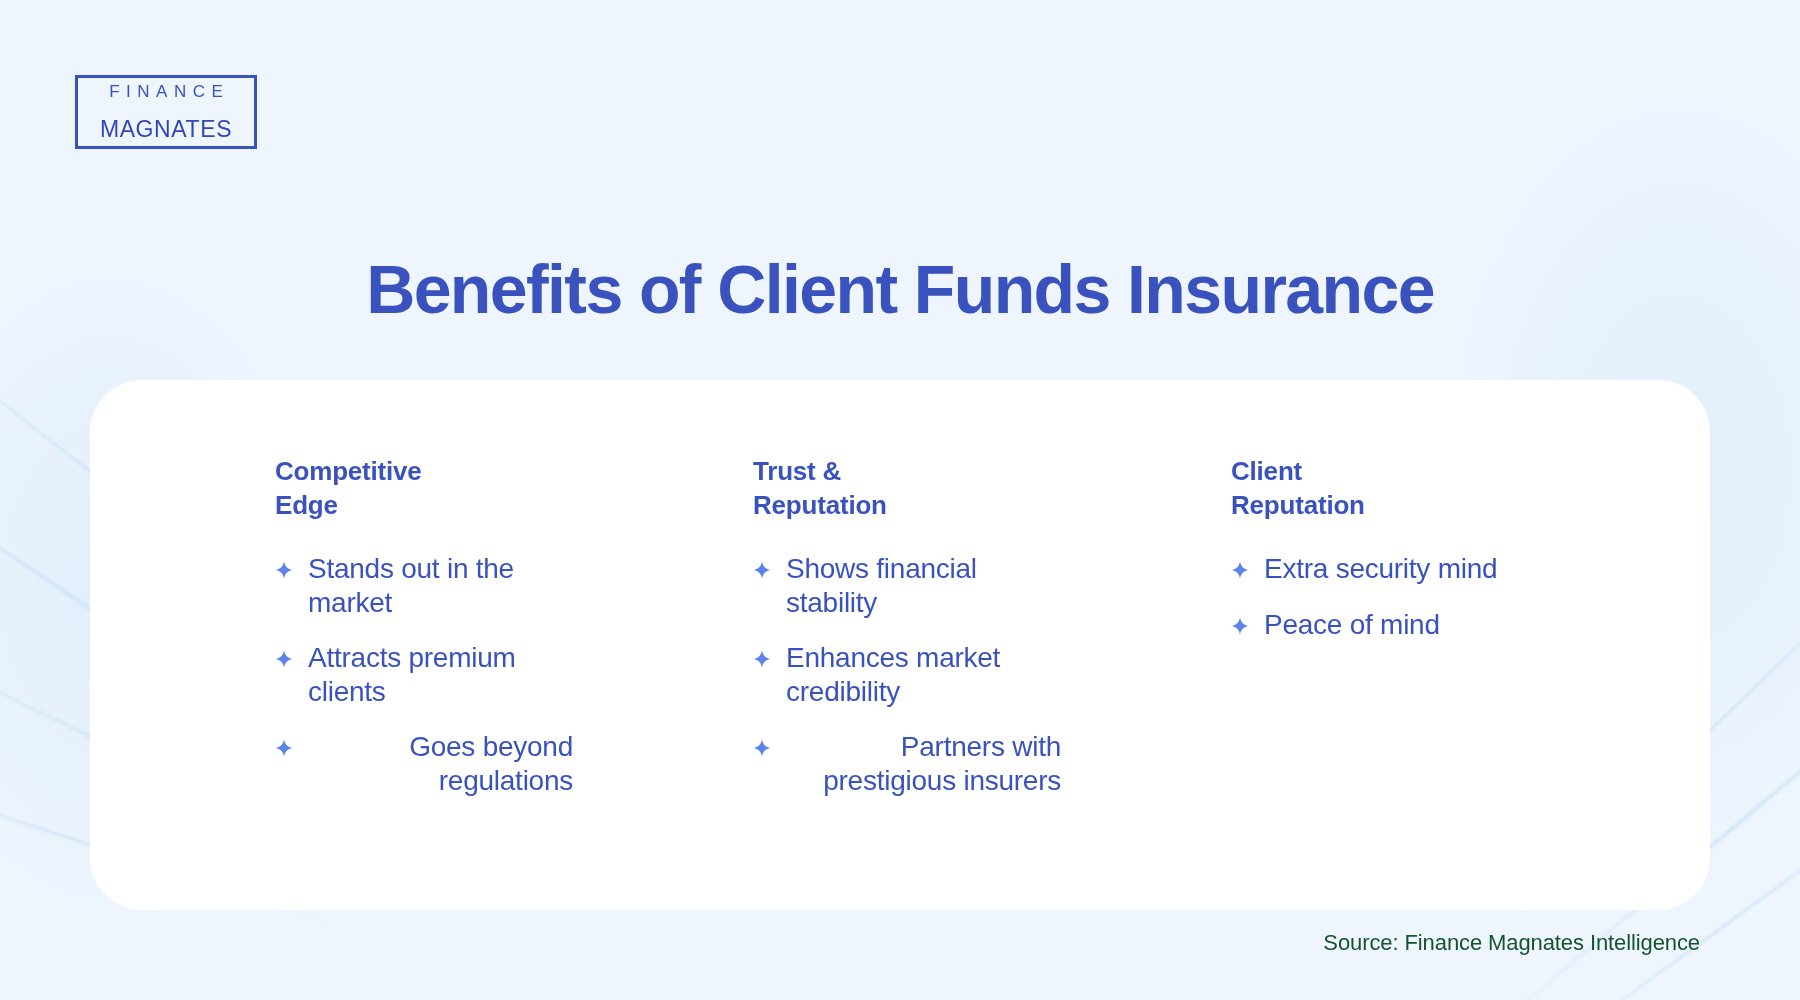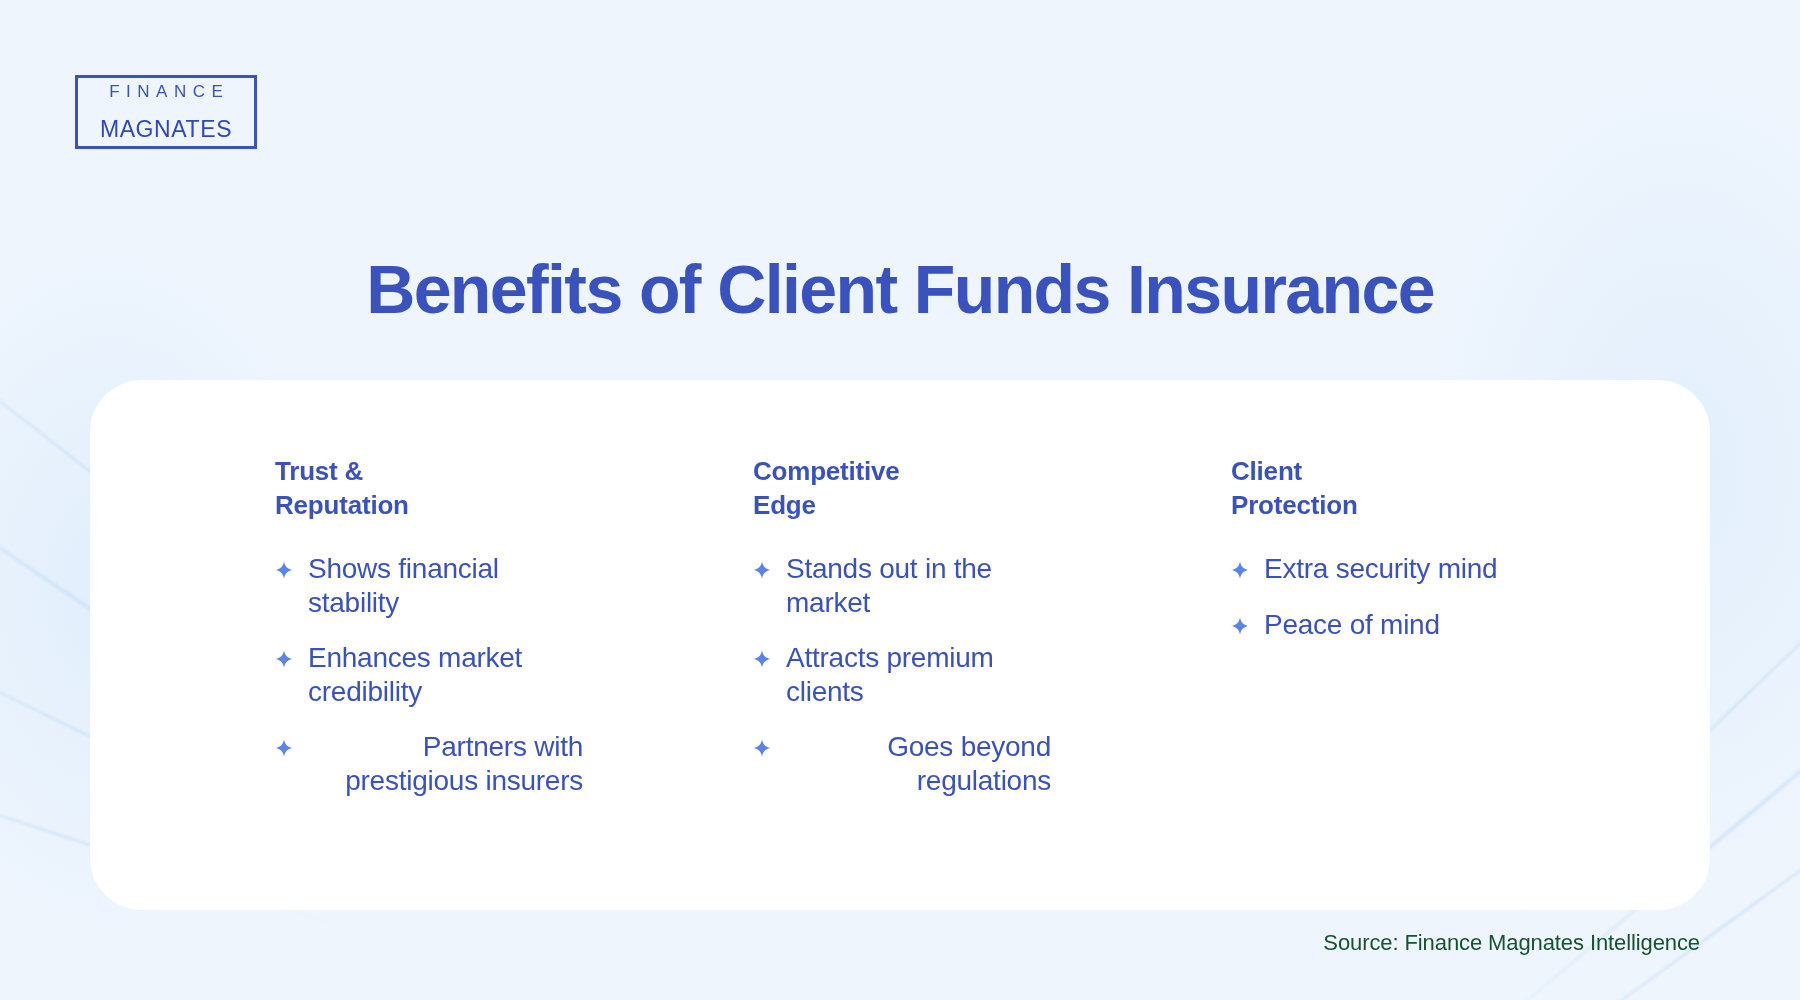--- a/index.html
+++ b/index.html
@@ -189,20 +189,50 @@
 <div class="logo">
   <div class="logo-top">FINANCE</div>
   <div class="logo-bottom">MAGNATES</div>
 </div>
 
 <h1 class="page-title">Benefits of Client Funds Insurance</h1>
 
 <div class="card">
   <div class="columns">
 
+    <div class="column col-1">
+      <div class="col-heading">Competitive Edge</div>
+      <ul class="bullet-list">
+        <li class="bullet-item">
+          <span class="bullet-icon">
+            <svg width="18" height="18" viewBox="0 0 24 24">
+                <path d="M12 0 C12.9 7.2 16.8 11.1 24 12 C16.8 12.9 12.9 16.8 12 24 C11.1 16.8 7.2 12.9 0 12 C7.2 11.1 11.1 7.2 12 0 Z" fill="#5b83e8"></path>
+              </svg>
+          </span>
+          <span class="bullet-text">Stands out in the market</span>
+        </li>
+        <li class="bullet-item">
+          <span class="bullet-icon">
+            <svg width="18" height="18" viewBox="0 0 24 24">
+                <path d="M12 0 C12.9 7.2 16.8 11.1 24 12 C16.8 12.9 12.9 16.8 12 24 C11.1 16.8 7.2 12.9 0 12 C7.2 11.1 11.1 7.2 12 0 Z" fill="#5b83e8"></path>
+              </svg>
+          </span>
+          <span class="bullet-text">Attracts premium clients</span>
+        </li>
+        <li class="bullet-item">
+          <span class="bullet-icon">
+            <svg width="18" height="18" viewBox="0 0 24 24">
+                <path d="M12 0 C12.9 7.2 16.8 11.1 24 12 C16.8 12.9 12.9 16.8 12 24 C11.1 16.8 7.2 12.9 0 12 C7.2 11.1 11.1 7.2 12 0 Z" fill="#5b83e8"></path>
+              </svg>
+          </span>
+          <span class="bullet-text">Goes beyond regulations</span>
+        </li>
+      </ul>
+    </div>
+
     <div class="column col-2">
       <div class="col-heading">Trust &amp; Reputation</div>
       <ul class="bullet-list">
         <li class="bullet-item">
           <span class="bullet-icon">
             <svg width="18" height="18" viewBox="0 0 24 24">
                 <path d="M12 0 C12.9 7.2 16.8 11.1 24 12 C16.8 12.9 12.9 16.8 12 24 C11.1 16.8 7.2 12.9 0 12 C7.2 11.1 11.1 7.2 12 0 Z" fill="#5b83e8"></path>
               </svg>
           </span>
           <span class="bullet-text">Shows financial stability</span>
@@ -219,68 +249,38 @@
           <span class="bullet-icon">
             <svg width="18" height="18" viewBox="0 0 24 24">
                 <path d="M12 0 C12.9 7.2 16.8 11.1 24 12 C16.8 12.9 12.9 16.8 12 24 C11.1 16.8 7.2 12.9 0 12 C7.2 11.1 11.1 7.2 12 0 Z" fill="#5b83e8"></path>
               </svg>
           </span>
           <span class="bullet-text">Partners with prestigious insurers</span>
         </li>
       </ul>
     </div>
 
-    <div class="column col-1">
-      <div class="col-heading">Competitive Edge</div>
+    <div class="column col-3">
+      <div class="col-heading">Client Reputation</div>
       <ul class="bullet-list">
         <li class="bullet-item">
           <span class="bullet-icon">
             <svg width="18" height="18" viewBox="0 0 24 24">
                 <path d="M12 0 C12.9 7.2 16.8 11.1 24 12 C16.8 12.9 12.9 16.8 12 24 C11.1 16.8 7.2 12.9 0 12 C7.2 11.1 11.1 7.2 12 0 Z" fill="#5b83e8"></path>
               </svg>
           </span>
-          <span class="bullet-text">Stands out in the market</span>
-        </li>
-        <li class="bullet-item">
-          <span class="bullet-icon">
-            <svg width="18" height="18" viewBox="0 0 24 24">
-                <path d="M12 0 C12.9 7.2 16.8 11.1 24 12 C16.8 12.9 12.9 16.8 12 24 C11.1 16.8 7.2 12.9 0 12 C7.2 11.1 11.1 7.2 12 0 Z" fill="#5b83e8"></path>
-              </svg>
-          </span>
-          <span class="bullet-text">Attracts premium clients</span>
-        </li>
-        <li class="bullet-item">
-          <span class="bullet-icon">
-            <svg width="18" height="18" viewBox="0 0 24 24">
-                <path d="M12 0 C12.9 7.2 16.8 11.1 24 12 C16.8 12.9 12.9 16.8 12 24 C11.1 16.8 7.2 12.9 0 12 C7.2 11.1 11.1 7.2 12 0 Z" fill="#5b83e8"></path>
-              </svg>
-          </span>
-          <span class="bullet-text">Goes beyond regulations</span>
+          <span class="bullet-text">Extra security mind</span>
+        </li>
+        <li class="bullet-item">
+          <span class="bullet-icon">
+            <svg width="18" height="18" viewBox="0 0 24 24">
+                <path d="M12 0 C12.9 7.2 16.8 11.1 24 12 C16.8 12.9 12.9 16.8 12 24 C11.1 16.8 7.2 12.9 0 12 C7.2 11.1 11.1 7.2 12 0 Z" fill="#5b83e8"></path>
+              </svg>
+          </span>
+          <span class="bullet-text">Peace of mind</span>
         </li>
       </ul>
     </div>
 
-    <div class="column col-3">
-      <div class="col-heading">Client Protection</div>
-      <ul class="bullet-list">
-        <li class="bullet-item">
-          <span class="bullet-icon">
-            <svg width="18" height="18" viewBox="0 0 24 24">
-                <path d="M12 0 C12.9 7.2 16.8 11.1 24 12 C16.8 12.9 12.9 16.8 12 24 C11.1 16.8 7.2 12.9 0 12 C7.2 11.1 11.1 7.2 12 0 Z" fill="#5b83e8"></path>
-              </svg>
-          </span>
-          <span class="bullet-text">Extra security mind</span>
-        </li>
-        <li class="bullet-item">
-          <span class="bullet-icon">
-            <svg width="18" height="18" viewBox="0 0 24 24">
-                <path d="M12 0 C12.9 7.2 16.8 11.1 24 12 C16.8 12.9 12.9 16.8 12 24 C11.1 16.8 7.2 12.9 0 12 C7.2 11.1 11.1 7.2 12 0 Z" fill="#5b83e8"></path>
-              </svg>
-          </span>
-          <span class="bullet-text">Peace of mind</span>
-        </li>
-      </ul>
-    </div>
-
   </div>
 </div>
 
 <div class="source">Source: Finance Magnates Intelligence</div>
 
 </body></html>

